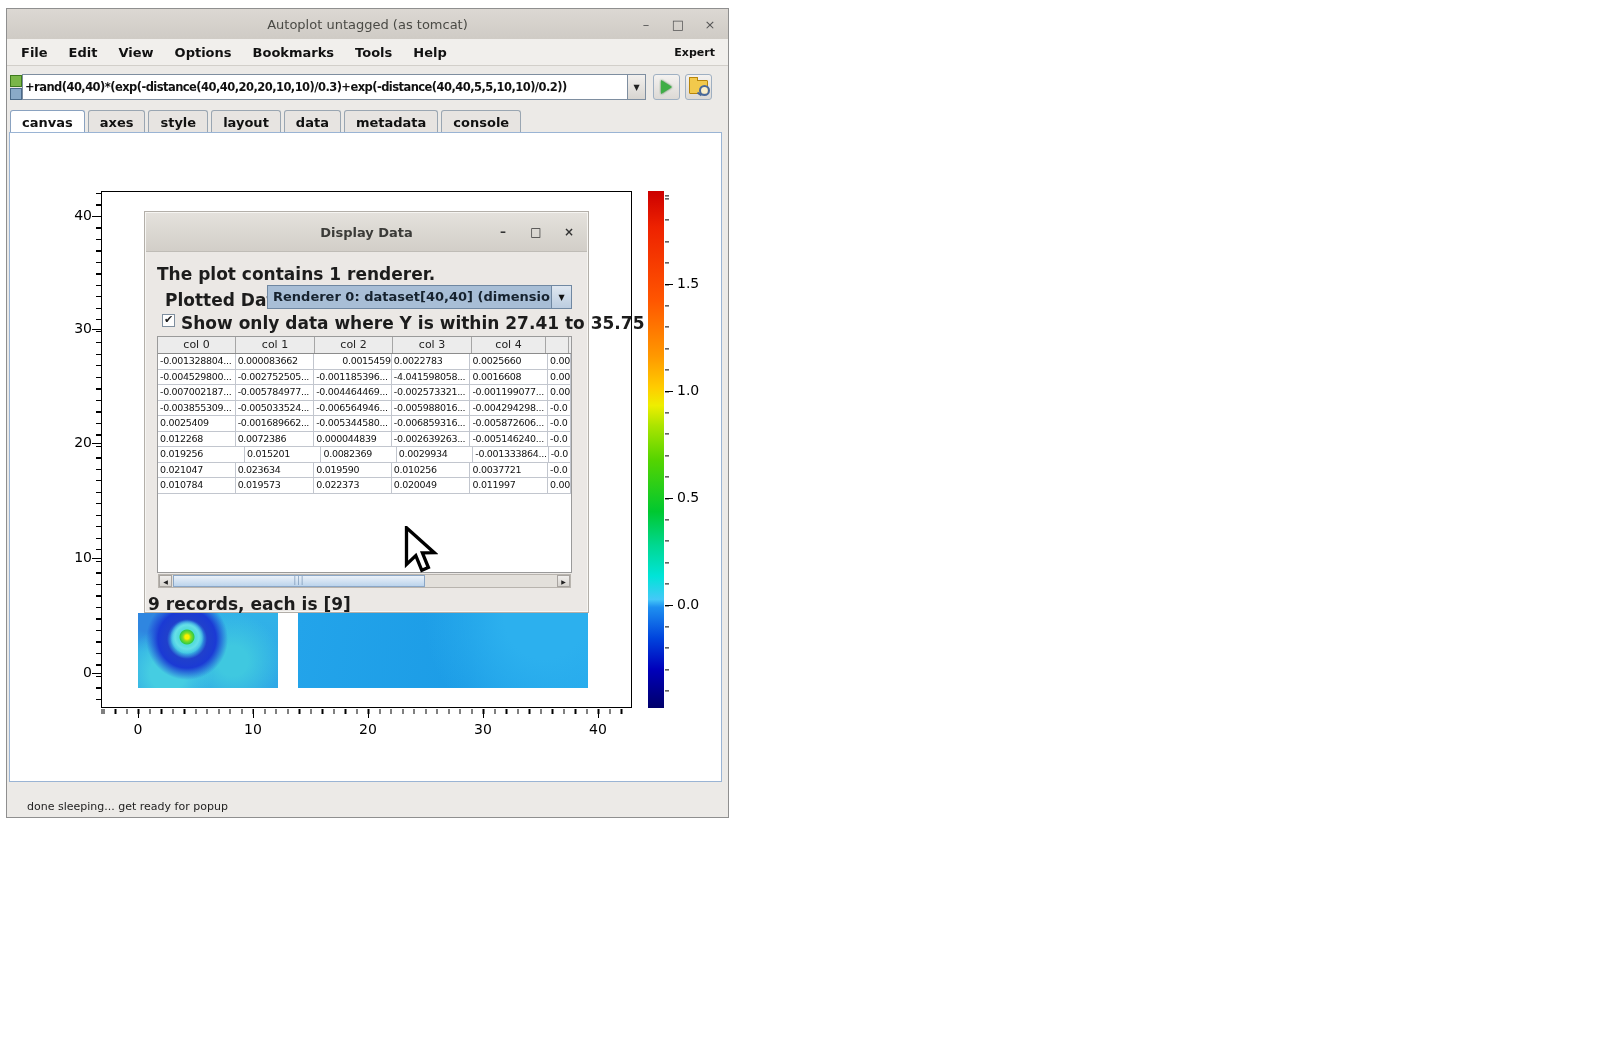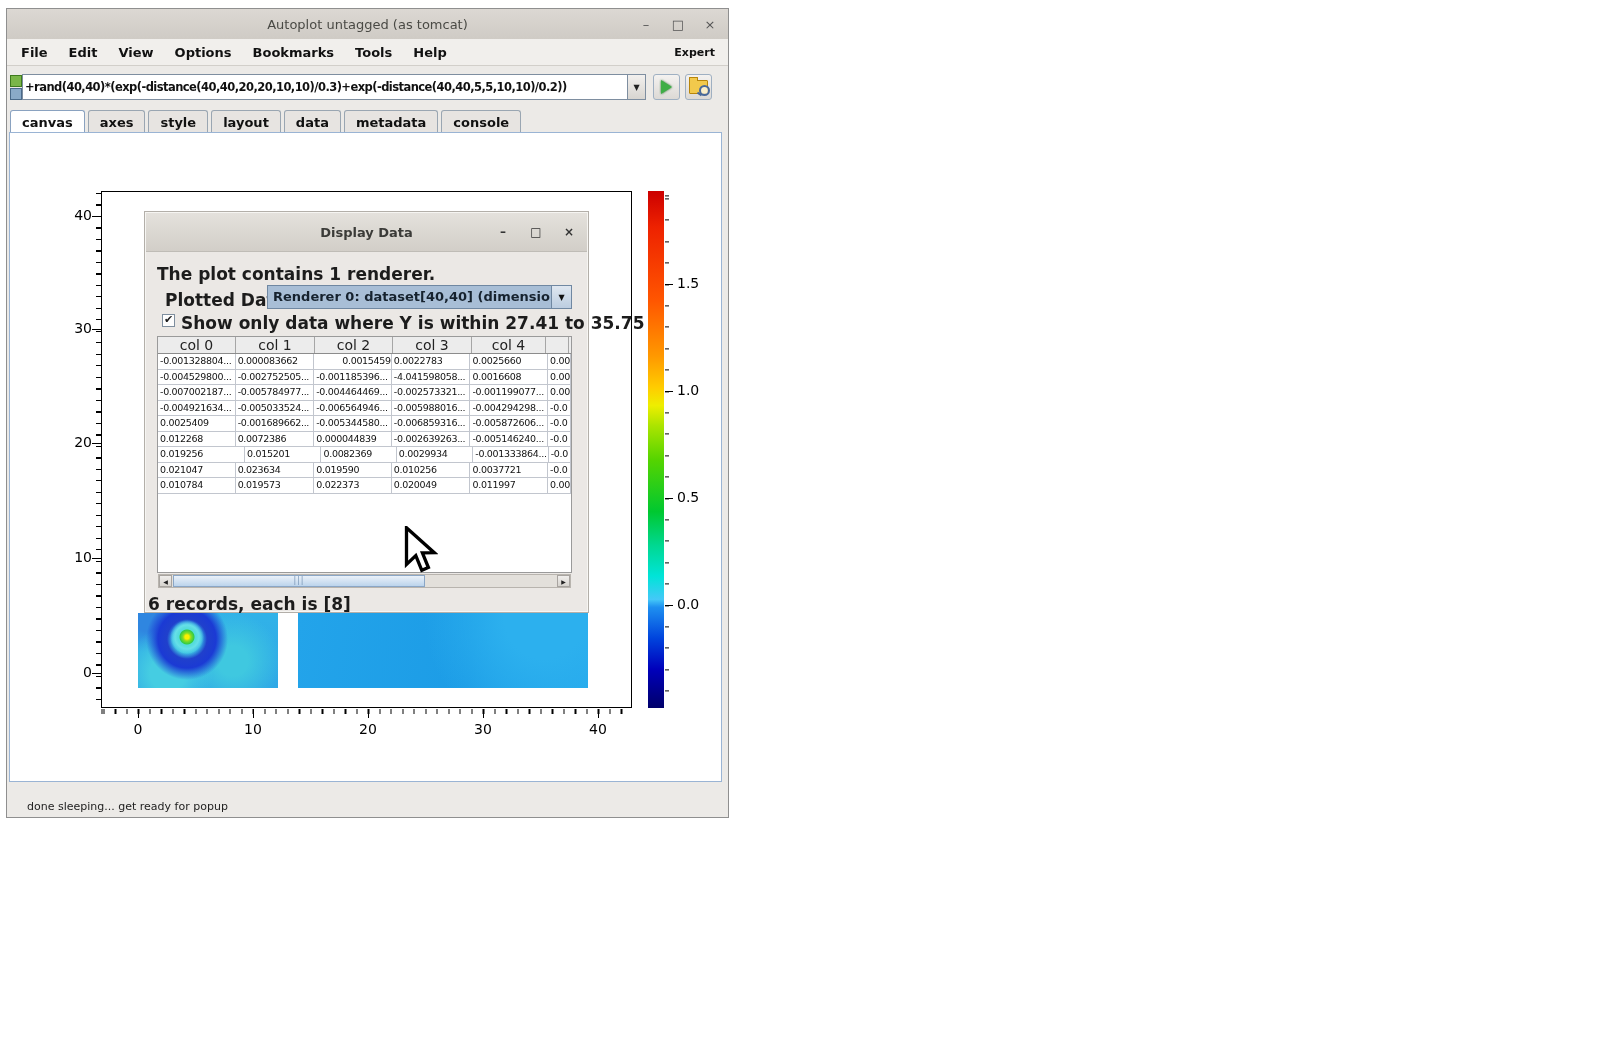--- a/index.html
+++ b/index.html
@@ -106,21 +106,21 @@
   .combo-text{position:absolute;left:5px;top:3px;font-size:13px;font-weight:700;color:#16222e;white-space:nowrap;}
   .combo-arrow{position:absolute;right:0;top:0;width:19px;height:100%;background:linear-gradient(#dfe7f0,#bccde0);
          border-left:1px solid #7088a2;display:flex;align-items:center;justify-content:center;font-size:8px;color:#111;}
   .checkbox{position:absolute;left:17px;top:102px;width:13px;height:13px;background:#fdfdfd;
          border:1px solid #7e8e9e;box-sizing:border-box;}
   .checkbox .check{position:absolute;left:1px;top:-2px;font-size:11px;color:#1a1a1a;}
   .filter-label{left:36px;top:101px;}
   .scrollpane{position:absolute;left:12px;top:124px;width:415px;height:237px;background:#ffffff;
          border:1px solid #9a9a9a;box-sizing:border-box;overflow:hidden;}
   .thead{display:flex;height:17px;background:#ececec;border-bottom:1px solid #8c8c8c;box-sizing:border-box;}
-  .th{font-size:14px;color:#222;text-align:center;border-right:1px solid #a6a6a6;box-sizing:border-box;
+  .th{font-size:11px;color:#222;text-align:center;border-right:1px solid #a6a6a6;box-sizing:border-box;
       line-height:16px;overflow:hidden;white-space:nowrap;}
   .trow{display:flex;height:15.5px;}
   .td{font-size:9.5px;letter-spacing:-0.3px;color:#111;padding-left:2px;border-right:1px solid #c2c6ce;
       border-bottom:1px solid #c2c6ce;box-sizing:border-box;line-height:14.5px;overflow:hidden;white-space:nowrap;}
   .hscroll{position:absolute;left:13px;top:362px;width:413px;height:14px;background:#e3e0db;
       border:1px solid #b8b4ae;box-sizing:border-box;}
   .harrow{position:absolute;top:0;width:13px;height:12px;background:linear-gradient(#f0eeec,#d6d3ce);
       border:1px solid #a8a4a0;box-sizing:border-box;font-size:6px;color:#222;text-align:center;line-height:11px;}
   .harrow.left{left:0;} .harrow.right{right:0;}
   .hthumb{position:absolute;left:14px;top:0;width:252px;height:12px;
@@ -276,21 +276,21 @@
             </div>
             <div class="trow" style="display: flex;">
               <div class="td" style="width: 78px;">-0.007002187...</div>
               <div class="td" style="width: 79px;">-0.005784977...</div>
               <div class="td" style="width: 78px;">-0.004464469...</div>
               <div class="td" style="width: 79px;">-0.002573321...</div>
               <div class="td" style="width: 78px;">-0.001199077...</div>
               <div class="td" style="width: 23px;">0.00</div>
             </div>
             <div class="trow" style="display: flex;">
-              <div class="td" style="width: 78px;">-0.004921634...</div>
+              <div class="td" style="width: 78px;">-0.003855309...</div>
               <div class="td" style="width: 79px;">-0.005033524...</div>
               <div class="td" style="width: 78px;">-0.006564946...</div>
               <div class="td" style="width: 79px;">-0.005988016...</div>
               <div class="td" style="width: 78px;">-0.004294298...</div>
               <div class="td" style="width: 23px;">-0.0</div>
             </div>
             <div class="trow" style="display: flex;">
               <div class="td" style="width: 78px;">0.0025409</div>
               <div class="td" style="width: 79px;">-0.001689662...</div>
               <div class="td" style="width: 78px;">-0.005344580...</div>
@@ -330,21 +330,21 @@
               <div class="td" style="width: 78px;">0.011997</div>
               <div class="td" style="width: 23px;">0.00</div>
             </div>
           </div>
       </div>
       <div class="hscroll">
         <span class="harrow left">◀</span>
         <span class="hthumb">|||</span>
         <span class="harrow right">▶</span>
       </div>
-      <div class="dlg-text records-text">6 records, each is [8]</div>
+      <div class="dlg-text records-text">9 records, each is [9]</div>
     </div>
 
     <svg class="cursor" width="36" height="50" viewBox="0 0 24 33">
       <path d="M3 1 L3 25.5 L9.2 19.6 L13.2 29.4 L17.6 27.5 L13.6 17.8 L21.5 17.6 Z" fill="#ffffff" stroke="#000000" stroke-width="2.2" stroke-linejoin="miter"></path>
     </svg>
 
     <div class="statusbar">done sleeping... get ready for popup</div>
   </div>
 </div>
 

